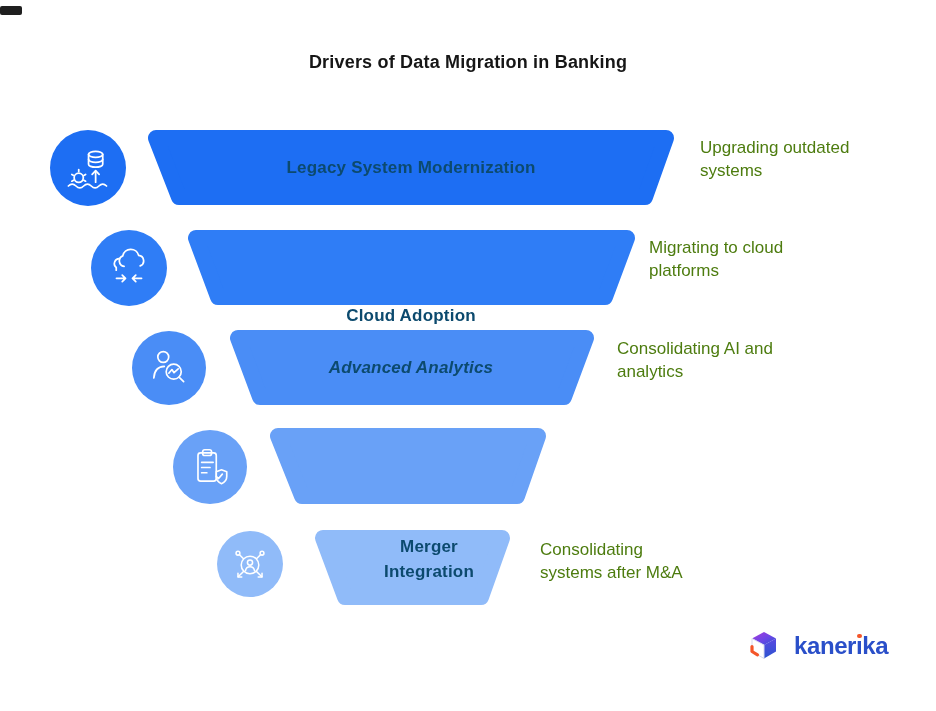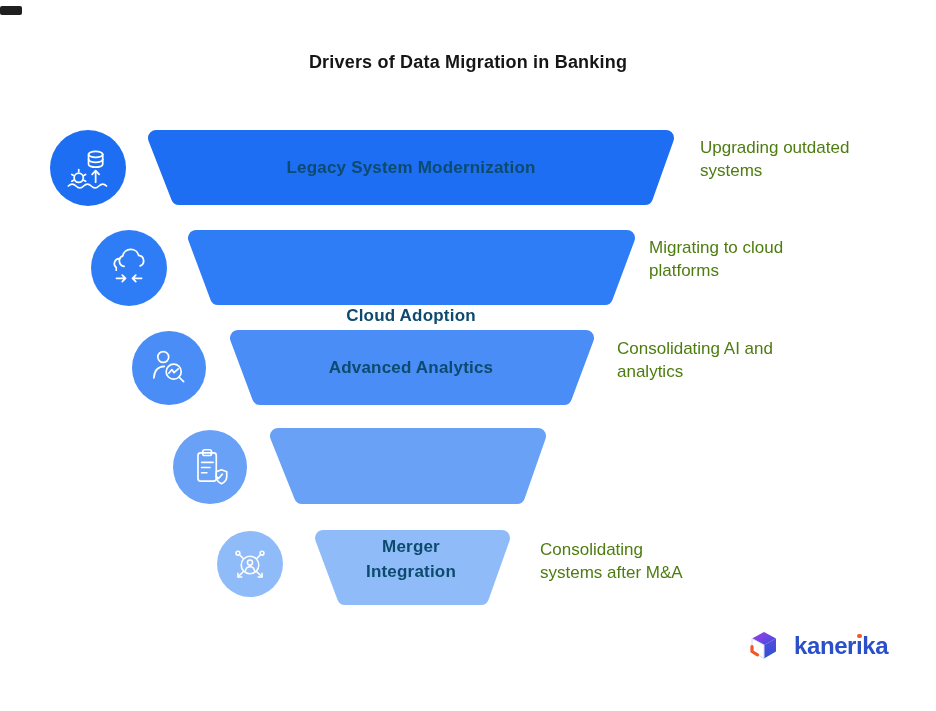--- a/index.html
+++ b/index.html
@@ -47,22 +47,22 @@
   <svg class="funnel-svg" width="936" height="711" viewBox="0 0 936 711">
     <polygon points="156,138 666,138 645,197 179,197" stroke-width="16" stroke-linejoin="round" fill="#1d6ef3" stroke="#1d6ef3"></polygon>
     <polygon points="196,238 627,238 605,297 218,297" stroke-width="16" stroke-linejoin="round" fill="#2f7df6" stroke="#2f7df6"></polygon>
     <polygon points="238,338 586,338 564,397 260,397" stroke-width="16" stroke-linejoin="round" fill="#4a8df6" stroke="#4a8df6"></polygon>
     <polygon points="278,436 538,436 517,496 302,496" stroke-width="16" stroke-linejoin="round" fill="#69a1f7" stroke="#69a1f7"></polygon>
     <polygon points="323,538 502,538 481,597 345,597" stroke-width="16" stroke-linejoin="round" fill="#90bbf9" stroke="#90bbf9"></polygon>
   </svg>
 
   <div class="bar-label" style="left:211px;top:130px;width:400px;height:75px;">Legacy System Modernization</div>
   <div class="bar-label" style="left:211px;top:230px;width:400px;height:75px;margin-top:48px;">Cloud Adoption</div>
-  <div class="bar-label" style="left:211px;top:330px;width:400px;height:75px;">Advanced Analytics</div>
-  <div class="bar-label" style="left:346px;top:530px;width:130px;height:58px;">Merger Integration</div>
+  <div class="bar-label" style="left:211px;top:330px;width:400px;height:75px;font-style:italic;">Advanced Analytics</div>
+  <div class="bar-label" style="left:364px;top:530px;width:130px;height:58px;">Merger Integration</div>
 
   <div class="desc" style="left:700px;top:136px;">Upgrading outdated systems</div>
   <div class="desc" style="left:649px;top:236px;">Migrating to cloud platforms</div>
   <div class="desc" style="left:617px;top:337px;">Consolidating AI and analytics</div>
   <div class="desc" style="left:540px;top:538px;">Consolidating systems after M&amp;A</div>
 
   <div class="icon-circle" style="left: 50px; top: 130px; width: 76px; height: 76px; background: rgb(29, 110, 243);">
     <svg width="48" height="48" viewBox="0 0 44 44" fill="none" stroke="#ffffff" stroke-width="1.6" stroke-linecap="round" stroke-linejoin="round">
       <ellipse cx="29" cy="9.5" rx="6.5" ry="2.8"></ellipse>
       <path d="M22.5,9.5 V18.5 a6.5,2.8 0 0 0 13,0 V9.5"></path>

